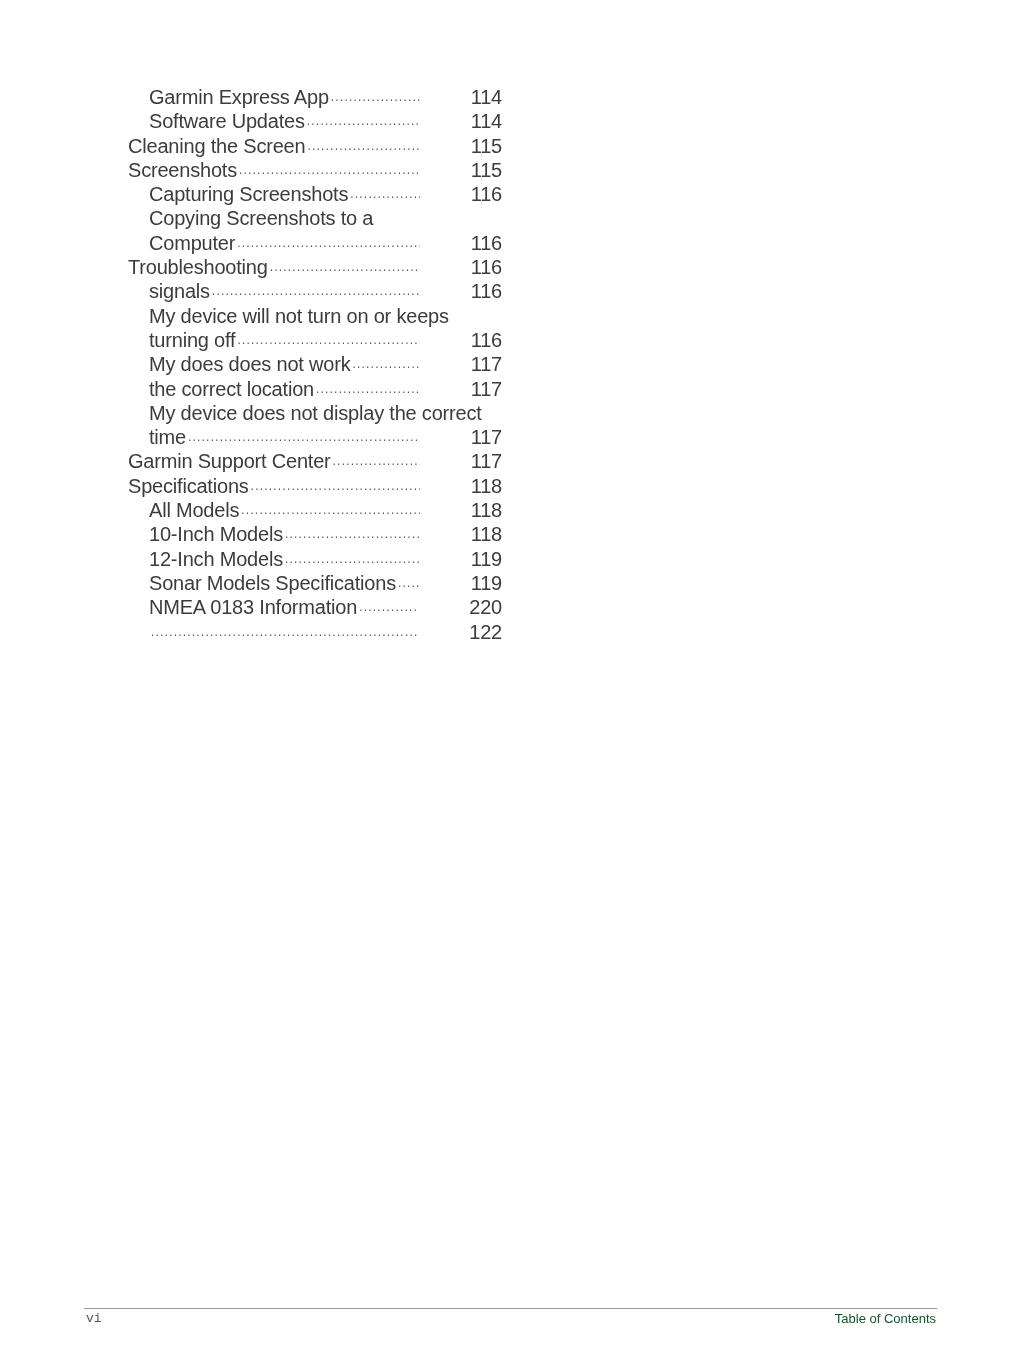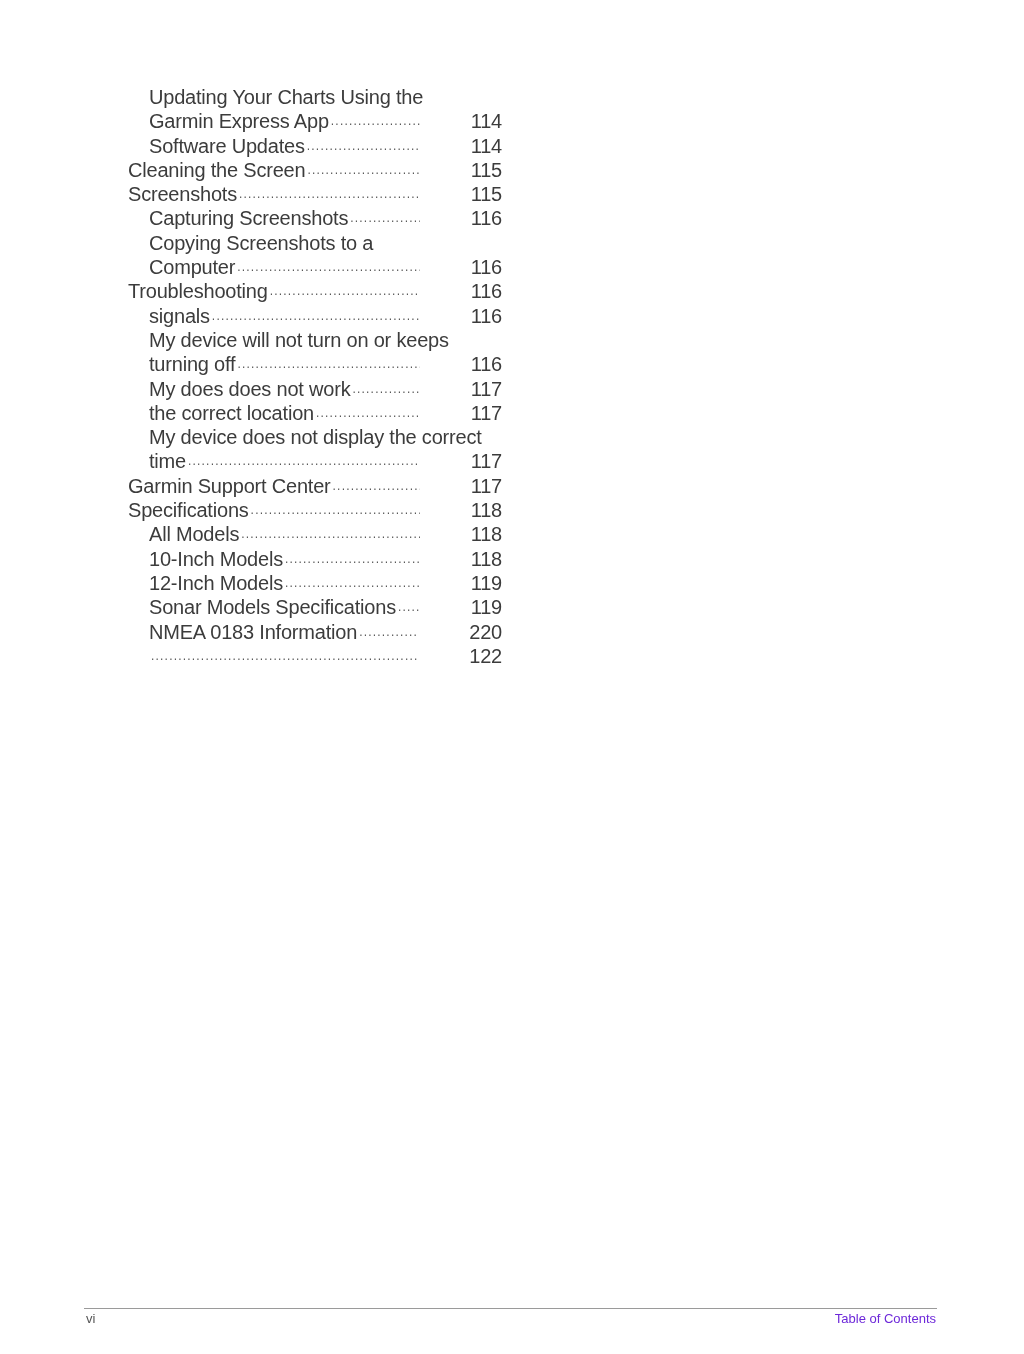--- a/index.html
+++ b/index.html
@@ -65,36 +65,36 @@
       width: 853px;
       height: 1px;
       background: #9a9a9a;
     }
     .footer-left {
       position: absolute;
       left: 86px;
       top: 1311px;
       font-size: 13px;
       color: #555555;
+      font-family: Liberation Mono, monospace;
     }
     .footer-right {
       position: absolute;
       right: 88px;
       top: 1311px;
       font-size: 13px;
-      color: #6d28d9;
+      color: #14532d;
     }
   </style>
 </head>
 <body>
 
 <div class="toc">
 
   <div class="entry level-2">
-    <span class="first-line">Updating Your Charts Using the</span>
     <div class="last-line">
       <span class="title">Garmin Express App</span>
       <span class="leader"></span>
       <span class="page">114</span>
     </div>
   </div>
 
   <div class="entry level-2">
     <div class="last-line">
       <span class="title">Software Updates</span>

